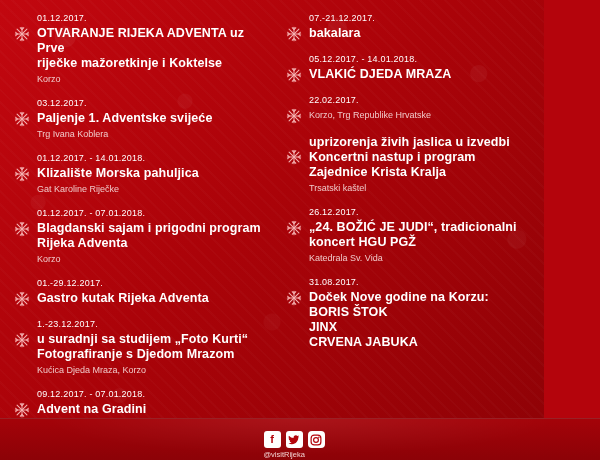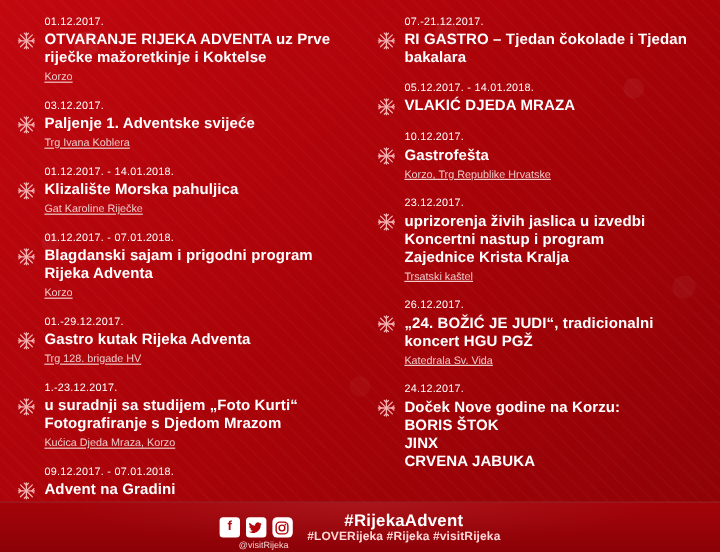--- a/index.html
+++ b/index.html
@@ -4,21 +4,21 @@
 <style>
   * { box-sizing: border-box; margin: 0; padding: 0; }
   html, body {
     width: 600px; height: 460px;
     background: #b4040c;
     font-family: "Liberation Sans", sans-serif;
     overflow: hidden;
   }
   #poster {
     position: relative;
-    width: 600px; height: 460px;
+    width: 544px; height: 460px;
     background:
       radial-gradient(circle at 12% 8%, rgba(255,255,255,0.055) 0 10px, transparent 11px),
       radial-gradient(circle at 34% 22%, rgba(255,255,255,0.04) 0 7px, transparent 8px),
       radial-gradient(circle at 62% 6%, rgba(255,255,255,0.05) 0 9px, transparent 10px),
       radial-gradient(circle at 88% 16%, rgba(255,255,255,0.045) 0 8px, transparent 9px),
       radial-gradient(circle at 7% 44%, rgba(255,255,255,0.04) 0 7px, transparent 8px),
       radial-gradient(circle at 95% 52%, rgba(255,255,255,0.04) 0 9px, transparent 10px),
       radial-gradient(circle at 50% 70%, rgba(255,255,255,0.03) 0 8px, transparent 9px),
       radial-gradient(circle at 22% 86%, rgba(255,255,255,0.035) 0 7px, transparent 8px),
       linear-gradient(135deg, #c2070f 0%, #ab0309 45%, #8e0206 100%);
@@ -66,21 +66,20 @@
     color: #ffffff;
     line-height: 15px;
     letter-spacing: .1px;
   }
   .etitle .ln { display: block; }
   .eloc {
     font-size: 9px;
     color: #f0c9c9;
     line-height: 13px;
     margin-top: 2px;
-    text-decoration: underline;
   }
 
   
   .footer {
     position: absolute;
     left: 0; bottom: 0;
     width: 600px; height: 42px;
     display: flex;
     align-items: center;
     justify-content: center;
@@ -107,21 +106,21 @@
     display: flex; align-items: center; justify-content: center;
     font-size: 11px; font-weight: bold;
     line-height: 1;
   }
   .sicon.ig { border-radius: 4px; background: #fff; }
   .sicon svg { display:block; }
   .handle {
     font-size: 7.5px;
     color: #f3d2d2;
     position: absolute;
-    left: 16px; top: 19px;
+    left: 0; top: 19px;
     white-space: nowrap;
   }
   .tags { position: relative; text-align: center; }
   .tag-main {
     font-size: 14px; font-weight: bold; color: #ffffff;
     line-height: 16px; letter-spacing: .2px;
   }
   .tag-sub {
     font-size: 10px; font-weight: bold; color: #ffd9d9;
     line-height: 13px; letter-spacing: .1px;
@@ -261,21 +260,20 @@
                 <line x1="19" y1="12" x2="21.4" y2="9.4"></line>
                 <line x1="19" y1="12" x2="21.4" y2="14.6"></line>
               </g>
             </svg>
           </span>
           <div class="etext">
             <div class="edate">01.-29.12.2017.</div>
             <div class="etitle">
               <span class="ln">Gastro kutak Rijeka Adventa</span>
             </div>
-            <div class="eloc">Trg 128. brigade HV</div>
           </div>
         </div>
         <div class="event">
           <span class="flake">
             <svg viewBox="0 0 24 24" aria-hidden="true">
               <g stroke="currentColor" stroke-width="1.6" stroke-linecap="round">
                 <line x1="12" y1="2" x2="12" y2="22"></line>
                 <line x1="2" y1="12" x2="22" y2="12"></line>
                 <line x1="4.6" y1="4.6" x2="19.4" y2="19.4"></line>
                 <line x1="19.4" y1="4.6" x2="4.6" y2="19.4"></line>
@@ -343,21 +341,20 @@
                 <line x1="5" y1="12" x2="2.6" y2="9.4"></line>
                 <line x1="5" y1="12" x2="2.6" y2="14.6"></line>
                 <line x1="19" y1="12" x2="21.4" y2="9.4"></line>
                 <line x1="19" y1="12" x2="21.4" y2="14.6"></line>
               </g>
             </svg>
           </span>
           <div class="etext">
             <div class="edate">07.-21.12.2017.</div>
             <div class="etitle">
-              <span class="ln">RI GASTRO – Tjedan čokolade i Tjedan</span>
               <span class="ln">bakalara</span>
             </div>
           </div>
         </div>
         <div class="event">
           <span class="flake">
             <svg viewBox="0 0 24 24" aria-hidden="true">
               <g stroke="currentColor" stroke-width="1.6" stroke-linecap="round">
                 <line x1="12" y1="2" x2="12" y2="22"></line>
                 <line x1="2" y1="12" x2="22" y2="12"></line>
@@ -394,24 +391,21 @@
                 <line x1="12" y1="19" x2="9.4" y2="21.4"></line>
                 <line x1="12" y1="19" x2="14.6" y2="21.4"></line>
                 <line x1="5" y1="12" x2="2.6" y2="9.4"></line>
                 <line x1="5" y1="12" x2="2.6" y2="14.6"></line>
                 <line x1="19" y1="12" x2="21.4" y2="9.4"></line>
                 <line x1="19" y1="12" x2="21.4" y2="14.6"></line>
               </g>
             </svg>
           </span>
           <div class="etext">
-            <div class="edate">10.12.2017.</div>
-            <div class="etitle">
-              <span class="ln">Gastrofešta</span>
-            </div>
+            <div class="edate">22.02.2017.</div>
             <div class="eloc">Korzo, Trg Republike Hrvatske</div>
           </div>
         </div>
         <div class="event">
           <span class="flake">
             <svg viewBox="0 0 24 24" aria-hidden="true">
               <g stroke="currentColor" stroke-width="1.6" stroke-linecap="round">
                 <line x1="12" y1="2" x2="12" y2="22"></line>
                 <line x1="2" y1="12" x2="22" y2="12"></line>
                 <line x1="4.6" y1="4.6" x2="19.4" y2="19.4"></line>
@@ -421,21 +415,20 @@
                 <line x1="12" y1="19" x2="9.4" y2="21.4"></line>
                 <line x1="12" y1="19" x2="14.6" y2="21.4"></line>
                 <line x1="5" y1="12" x2="2.6" y2="9.4"></line>
                 <line x1="5" y1="12" x2="2.6" y2="14.6"></line>
                 <line x1="19" y1="12" x2="21.4" y2="9.4"></line>
                 <line x1="19" y1="12" x2="21.4" y2="14.6"></line>
               </g>
             </svg>
           </span>
           <div class="etext">
-            <div class="edate">23.12.2017.</div>
             <div class="etitle">
               <span class="ln">uprizorenja živih jaslica u izvedbi</span>
               <span class="ln">Koncertni nastup i program</span>
               <span class="ln">Zajednice Krista Kralja</span>
             </div>
             <div class="eloc">Trsatski kaštel</div>
           </div>
         </div>
         <div class="event">
           <span class="flake">
@@ -478,21 +471,21 @@
                 <line x1="12" y1="19" x2="9.4" y2="21.4"></line>
                 <line x1="12" y1="19" x2="14.6" y2="21.4"></line>
                 <line x1="5" y1="12" x2="2.6" y2="9.4"></line>
                 <line x1="5" y1="12" x2="2.6" y2="14.6"></line>
                 <line x1="19" y1="12" x2="21.4" y2="9.4"></line>
                 <line x1="19" y1="12" x2="21.4" y2="14.6"></line>
               </g>
             </svg>
           </span>
           <div class="etext">
-            <div class="edate">24.12.2017.</div>
+            <div class="edate">31.08.2017.</div>
             <div class="etitle">
               <span class="ln">Doček Nove godine na Korzu:</span>
               <span class="ln">BORIS ŠTOK</span>
               <span class="ln">JINX</span>
               <span class="ln">CRVENA JABUKA</span>
             </div>
           </div>
         </div>
       </div>
   </div>
@@ -510,19 +503,15 @@
       <span class="sicon ig">
         <svg viewBox="0 0 16 16" width="12" height="12" aria-hidden="true">
           <rect x="1.5" y="1.5" width="13" height="13" rx="4" fill="none" stroke="#b4040c" stroke-width="1.6"></rect>
           <circle cx="8" cy="8" r="3.2" fill="none" stroke="#b4040c" stroke-width="1.6"></circle>
           <circle cx="11.8" cy="4.2" r="1" fill="#b4040c"></circle>
         </svg>
       </span>
       <span class="handle">@visitRijeka</span>
     </div>
 
-    <div class="tags">
-      <div class="tag-main">#RijekaAdvent</div>
-      <div class="tag-sub">#LOVERijeka #Rijeka #visitRijeka</div>
-    </div>
   </div>
 
 </div>
 
 </body></html>

